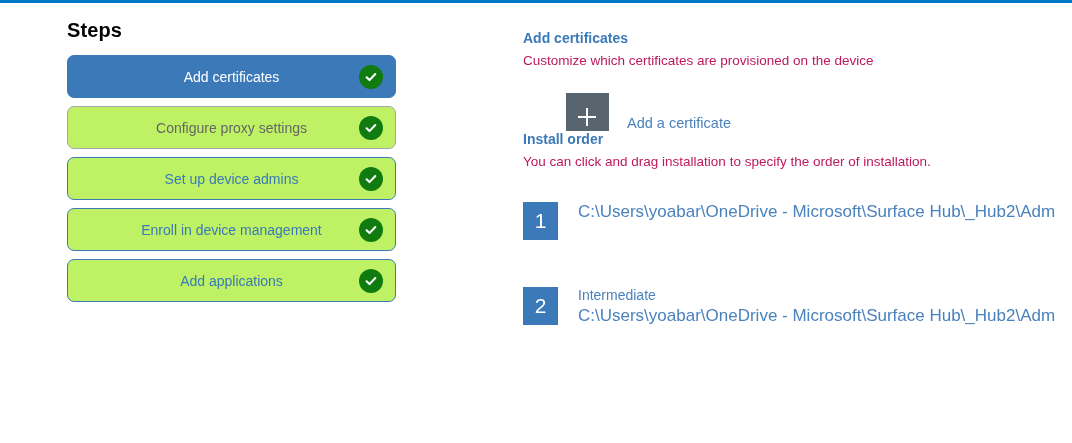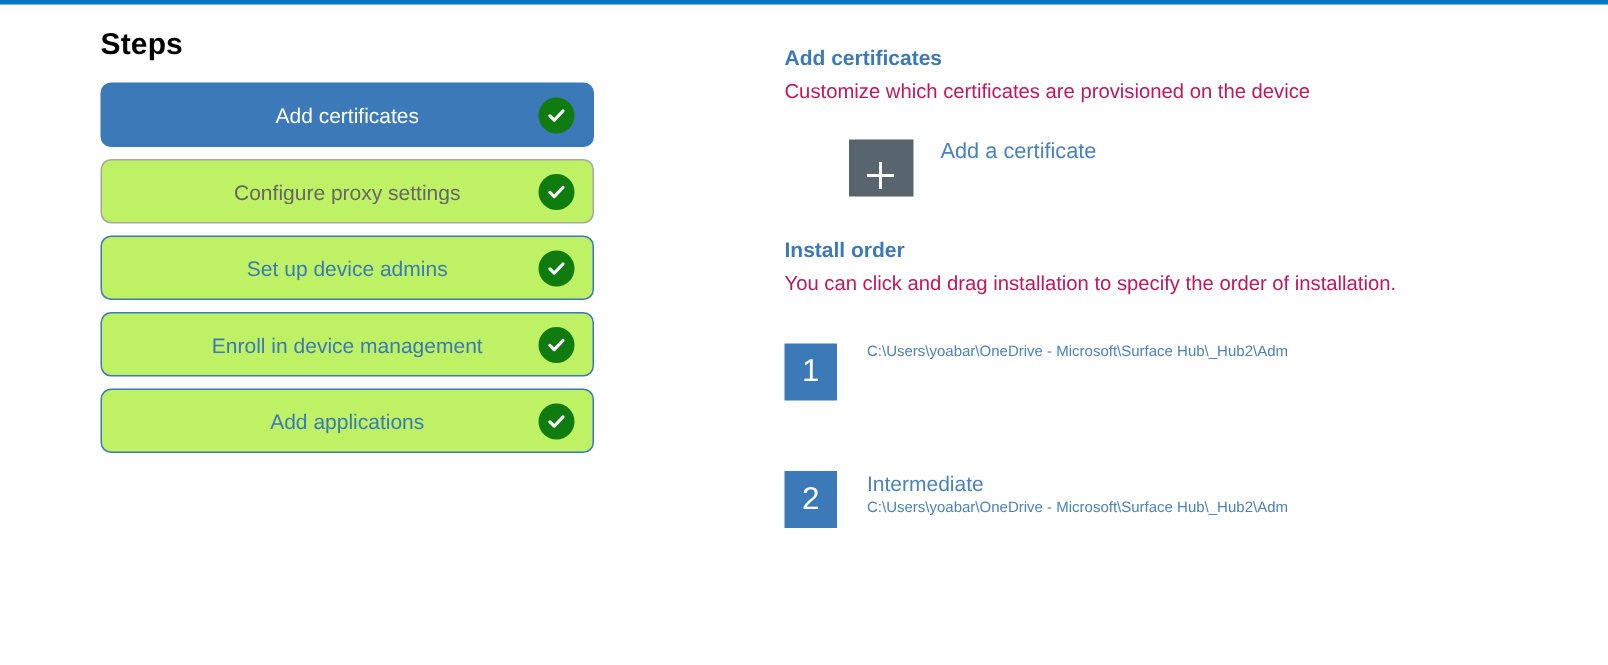--- a/index.html
+++ b/index.html
@@ -107,21 +107,21 @@
   }
   .section-sub {
     font-size: 13.5px;
     color: #be185d;
     margin: 0;
     line-height: 1.4;
   }
 
   #add-certificate-row {
     display: flex;
-    align-items: flex-start;
+    align-items: flex-end;
     margin-top: 22px;
     cursor: pointer;
     width: max-content;
     padding-left: 43px;
   }
   #add-certificate-tile {
     width: 43px;
     height: 38px;
     background: #58646e;
     position: relative;
@@ -139,21 +139,21 @@
   #add-certificate-tile .plus-v {
     width: 2px; height: 18px;
     left: 20px; top: 15px;
   }
   #add-certificate-label {
     margin-left: 18px;
     font-size: 14.5px;
     color: #4a82bd;
   }
 
-  #install-order-block { margin-top: 27px; }
+  #install-order-block { }
 
   #install-list { margin-top: 29px; }
 
   .install-item {
     display: flex;
     align-items: flex-start;
     margin-bottom: 46px;
     cursor: pointer;
     width: max-content;
   }
@@ -172,21 +172,21 @@
   .install-text {
     margin-left: 20px;
     line-height: 1.35;
   }
   .install-name {
     font-size: 14px;
     color: #4a82bd;
     display: block;
   }
   .install-path {
-    font-size: 10px;
+    font-size: 17px;
     color: #4a82bd;
     display: block;
     white-space: nowrap;
   }
 </style>
 </head>
 <body>
 
 <div id="top-accent-bar"></div>
 

